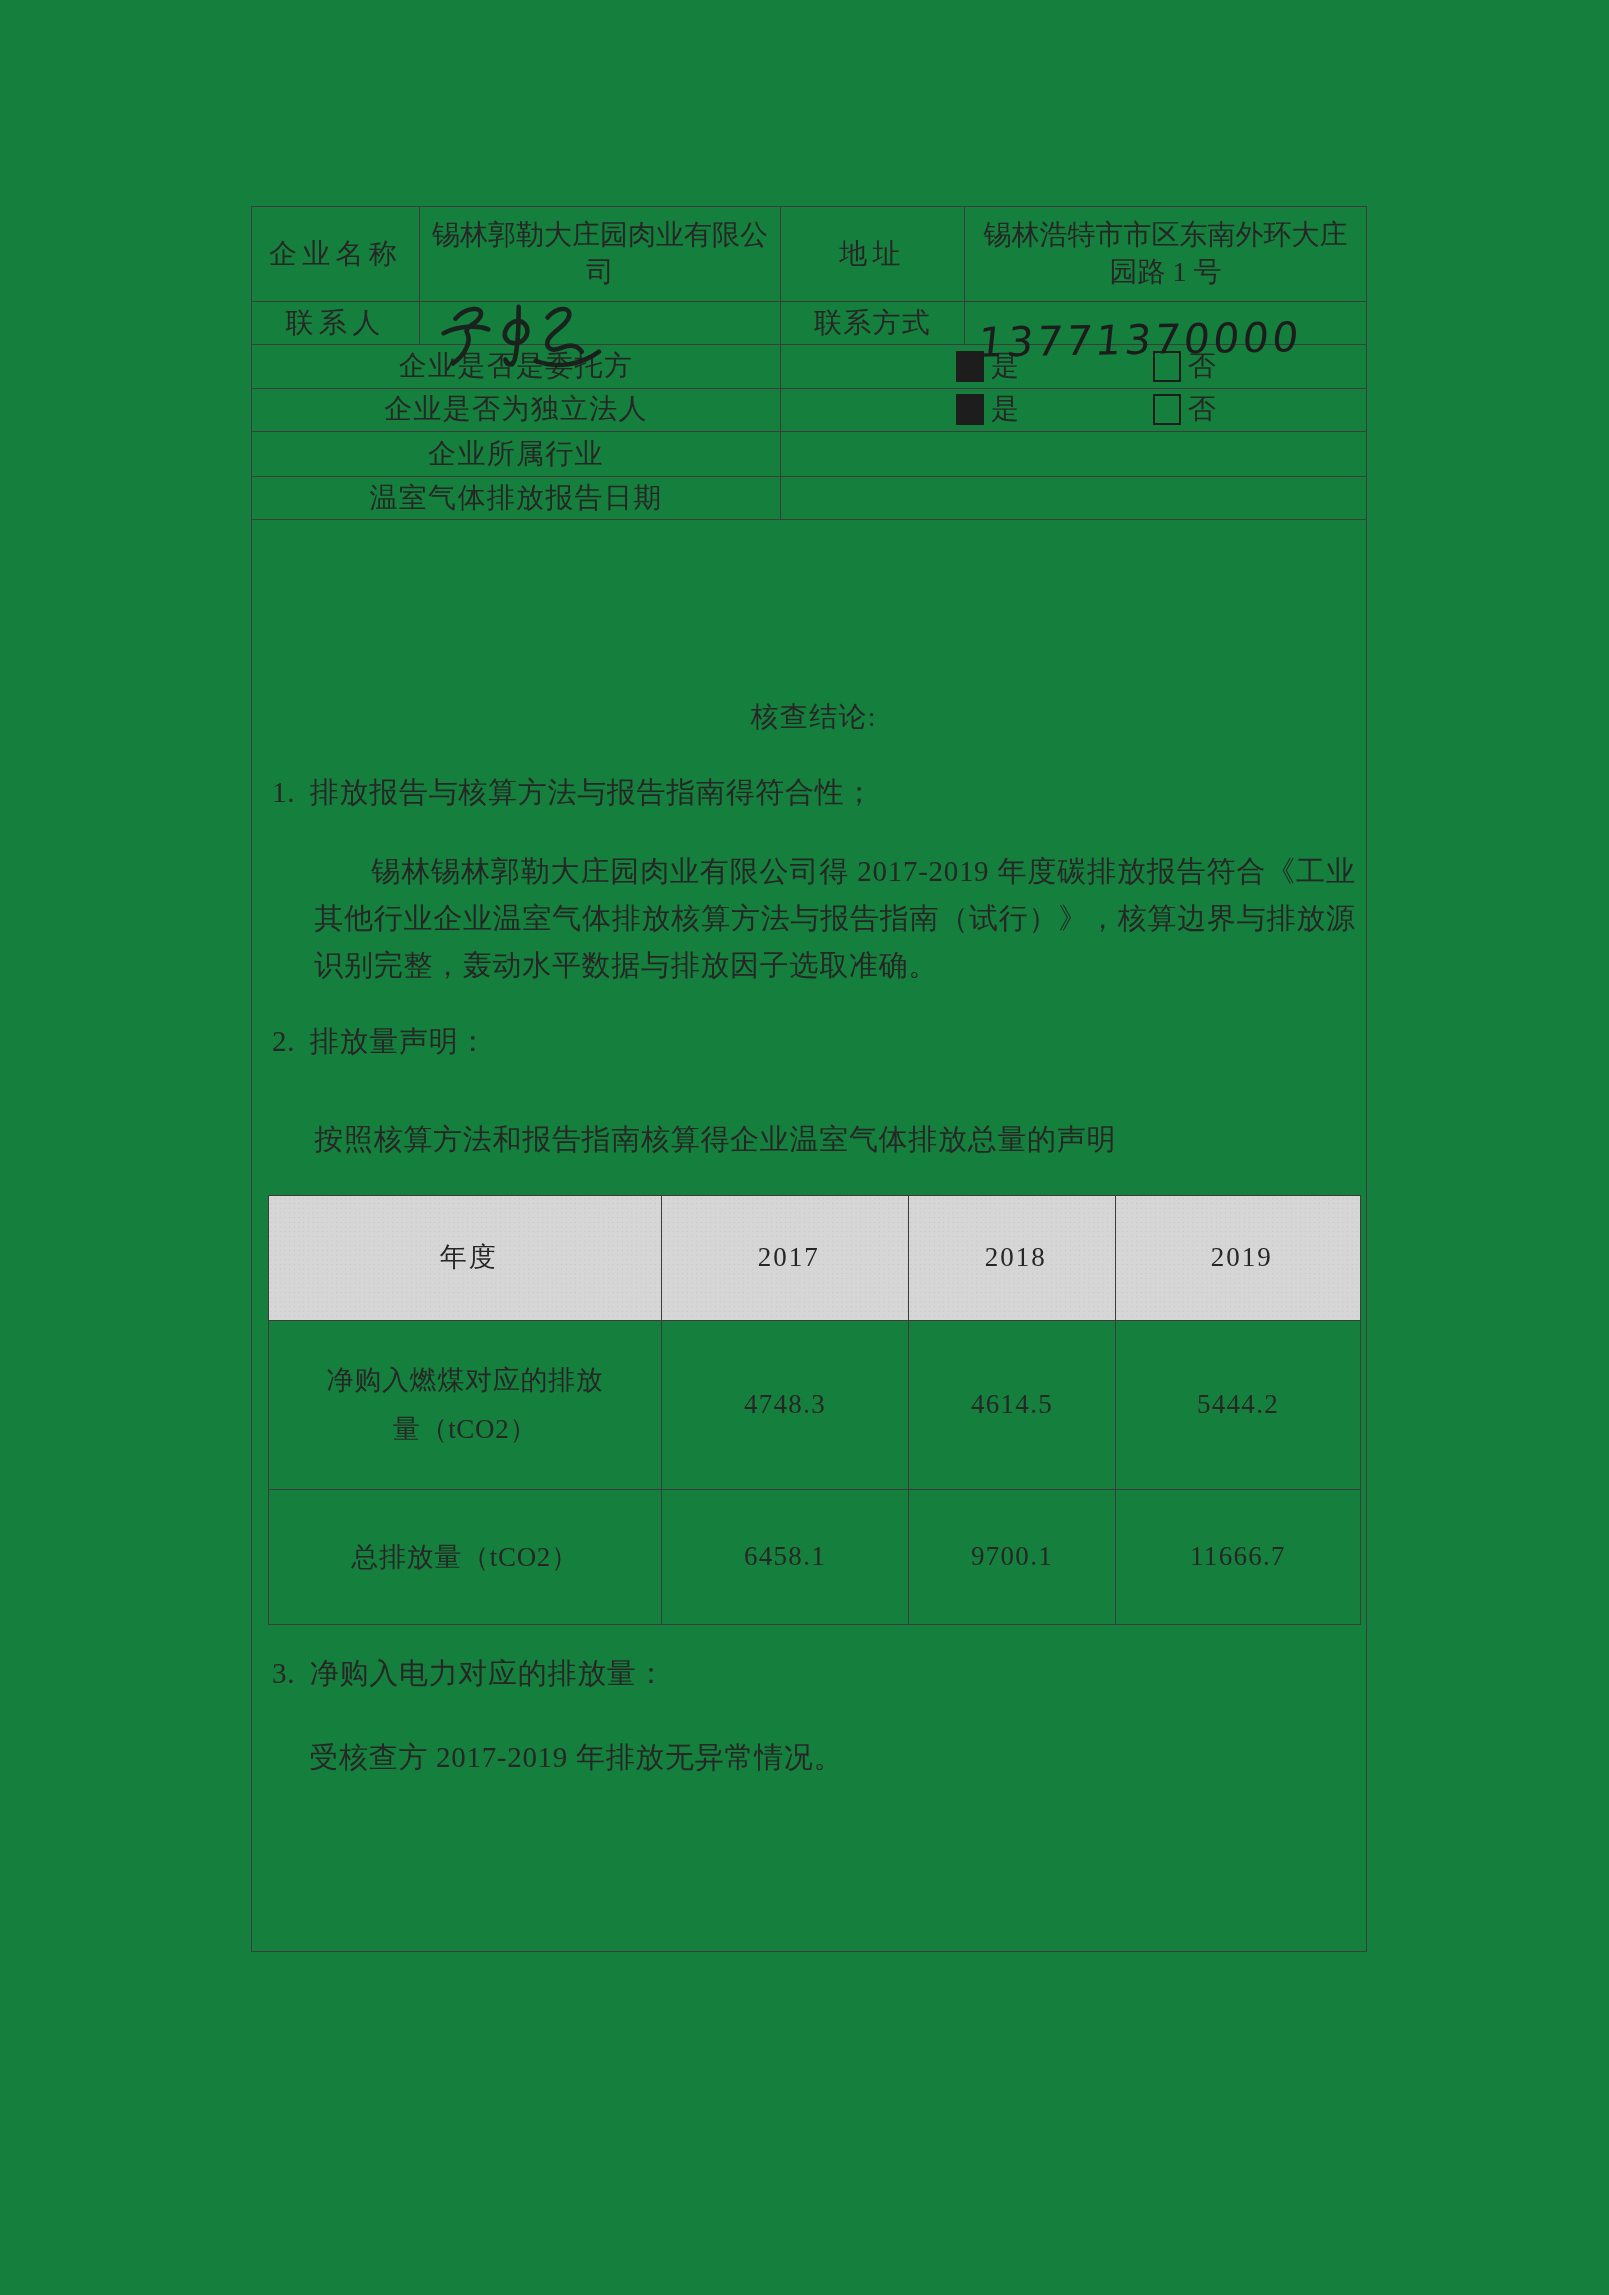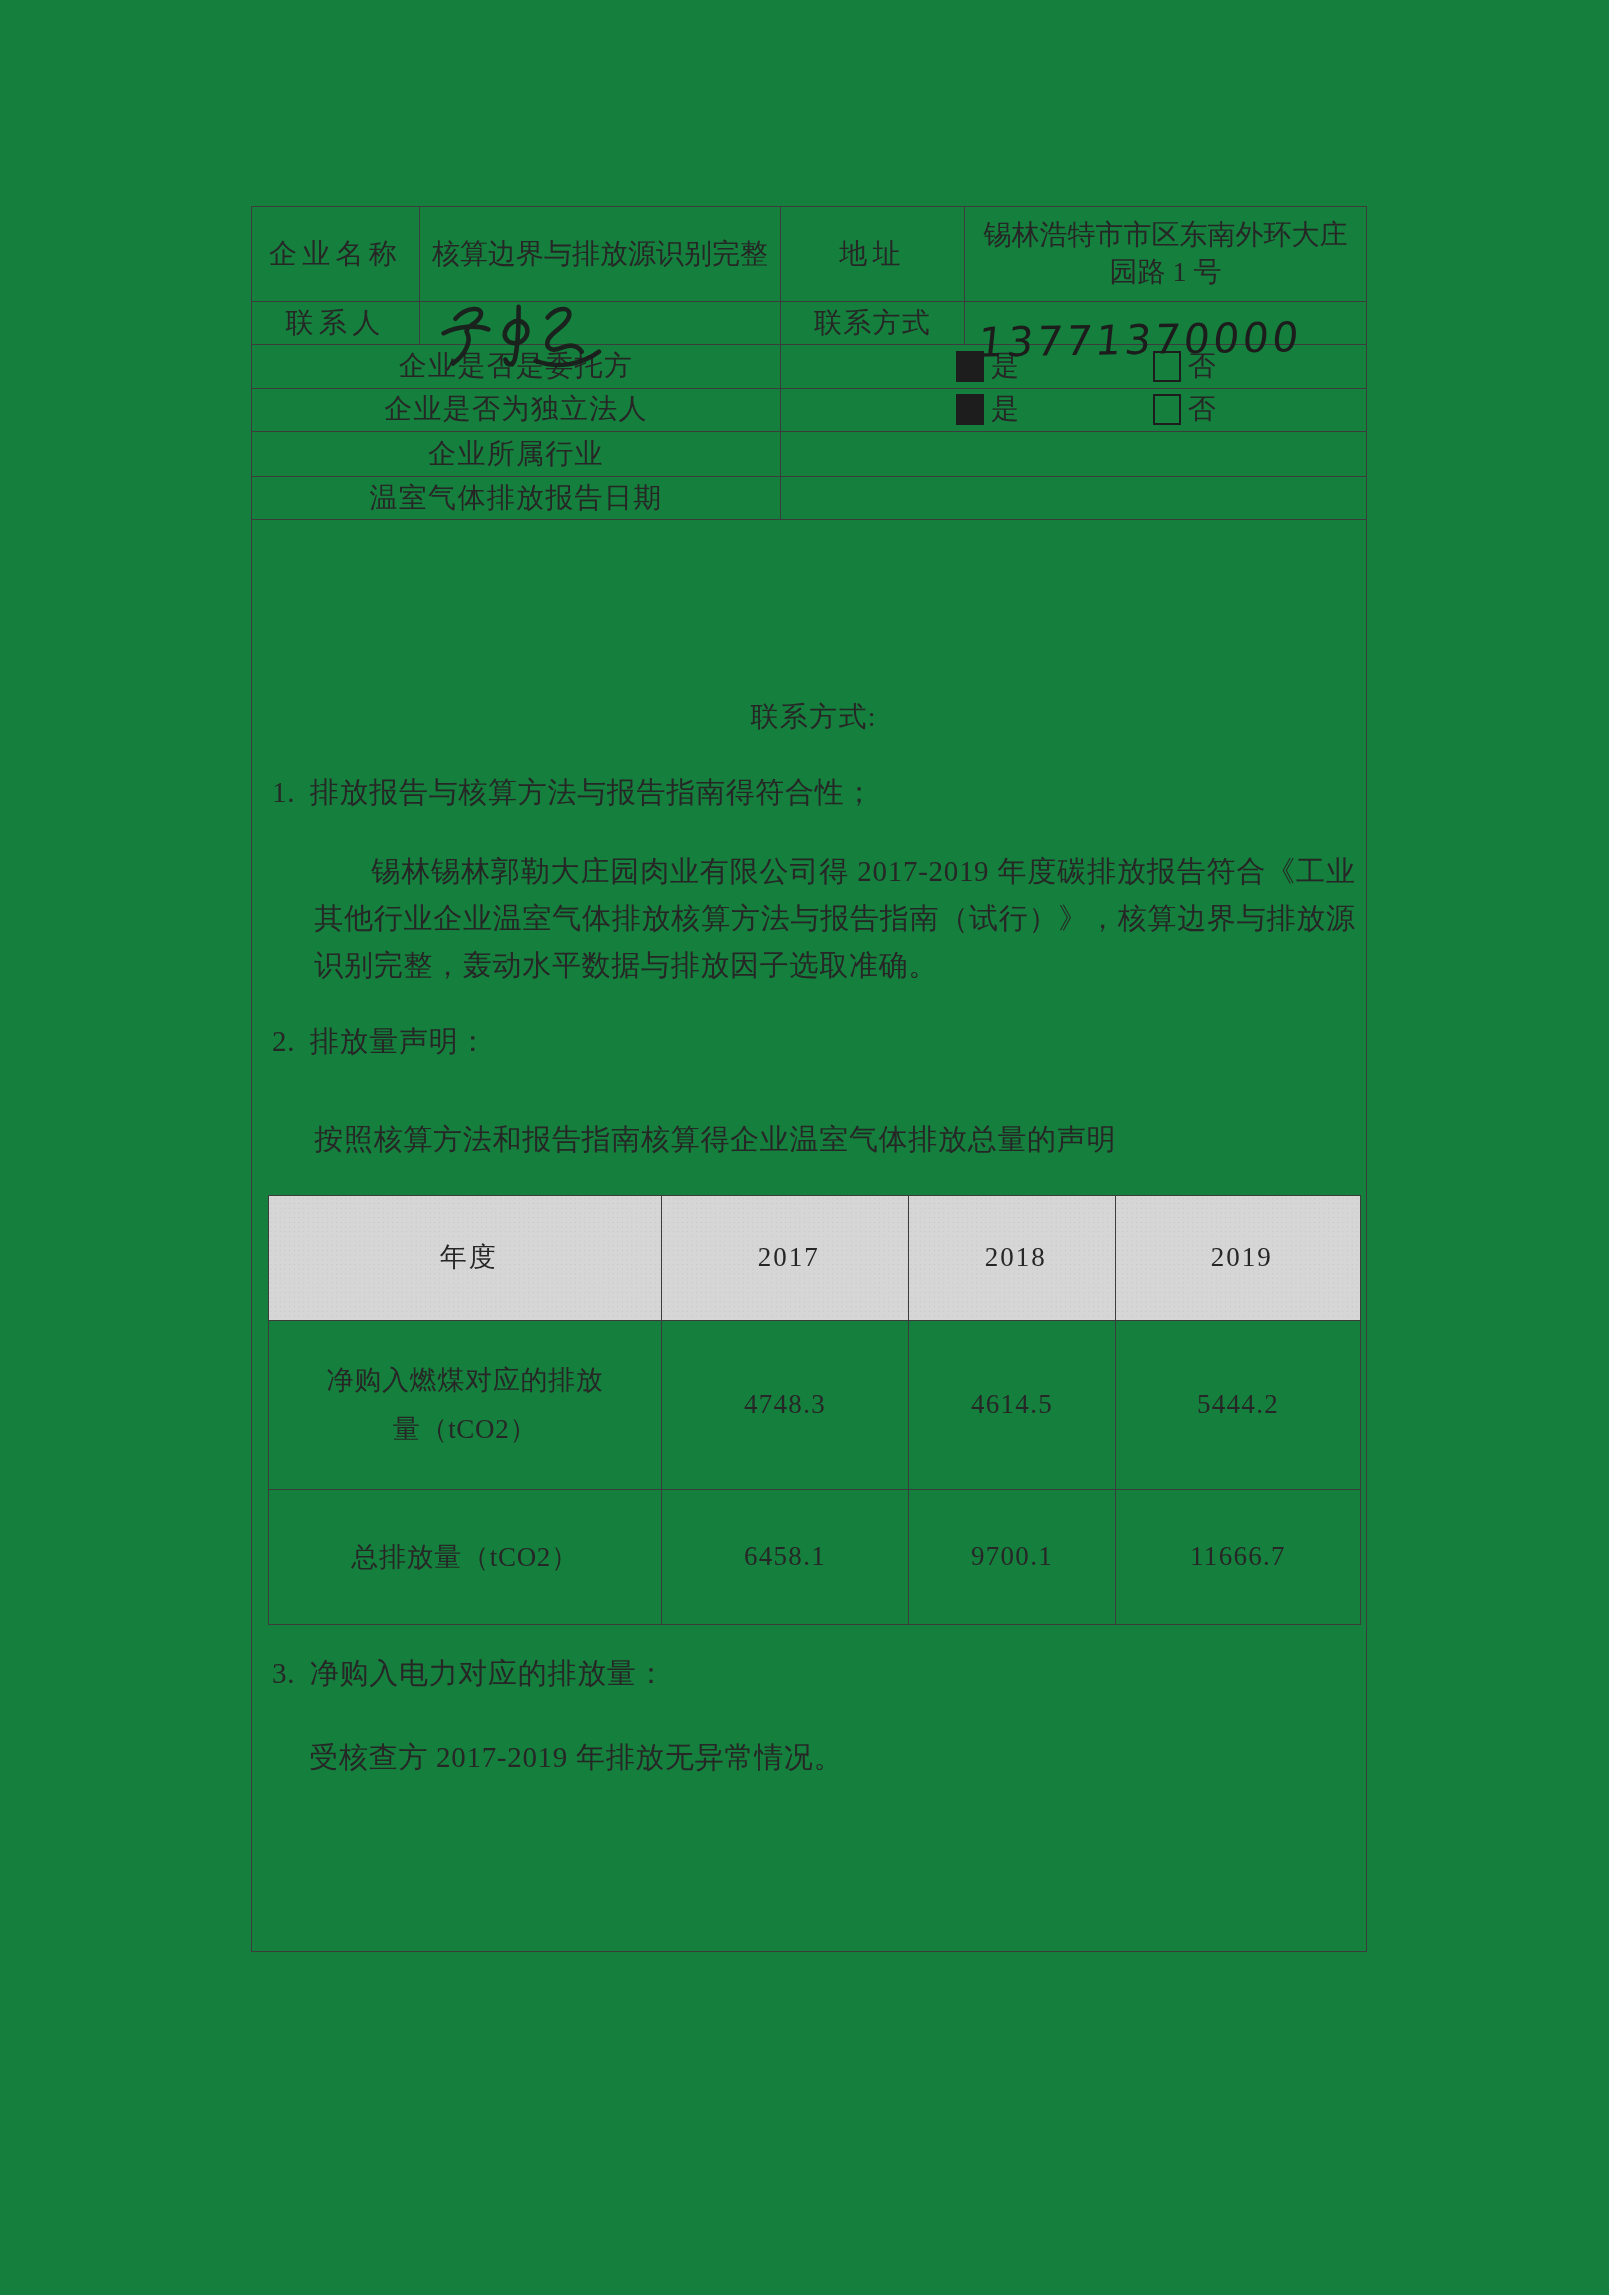--- a/index.html
+++ b/index.html
@@ -90,21 +90,21 @@
     <colgroup>
       <col style="width:168px">
         <col style="width:361px">
         <col style="width:184px">
         <col style="width:402px">
     </colgroup>
 
     <tbody>
         <tr style="height:95px">
       <td class="lab">企业名称</td>
-      <td>核算边界与排放源识别完整</td>
+      <td>锡林郭勒大庄园肉业有限公司</td>
       <td class="lab">地址</td>
       <td>锡林浩特市市区东南外环大庄园路 1 号</td>
     </tr>
 
     <tr style="height:43px">
       <td class="lab">联系人</td>
       <td class="sig-cell">
         <svg class="sig-svg" viewBox="0 0 260 120" preserveAspectRatio="xMinYMid meet">
           <g fill="none" stroke="#1b1b1b" stroke-width="7" stroke-linecap="round" stroke-linejoin="round" opacity="0.92">
             <path d="M28 30 C44 12 72 10 66 26 C61 39 40 42 46 52 C52 64 44 84 24 98"></path>
@@ -161,21 +161,21 @@
 
 
     <tr style="height:41px">
       <td colspan="2" class="lab-wide">温室气体排放报告日期</td>
       <td colspan="2"></td>
     </tr>
 
     <tr>
       <td colspan="4" class="conclusion">
 
-        <div class="c-heading">联系方式:</div>
+        <div class="c-heading">核查结论:</div>
 
         <div class="c-item i1">
           <span class="num">1.</span>
           <span>排放报告与核算方法与报告指南得符合性；</span>
         </div>
 
         <div class="c-para p1">锡林锡林郭勒大庄园肉业有限公司得 2017-2019 年度碳排放报告符合《工业其他行业企业温室气体排放核算方法与报告指南（试行）》，核算边界与排放源识别完整，轰动水平数据与排放因子选取准确。</div>
 
         <div class="c-item i2">
           <span class="num">2.</span>

